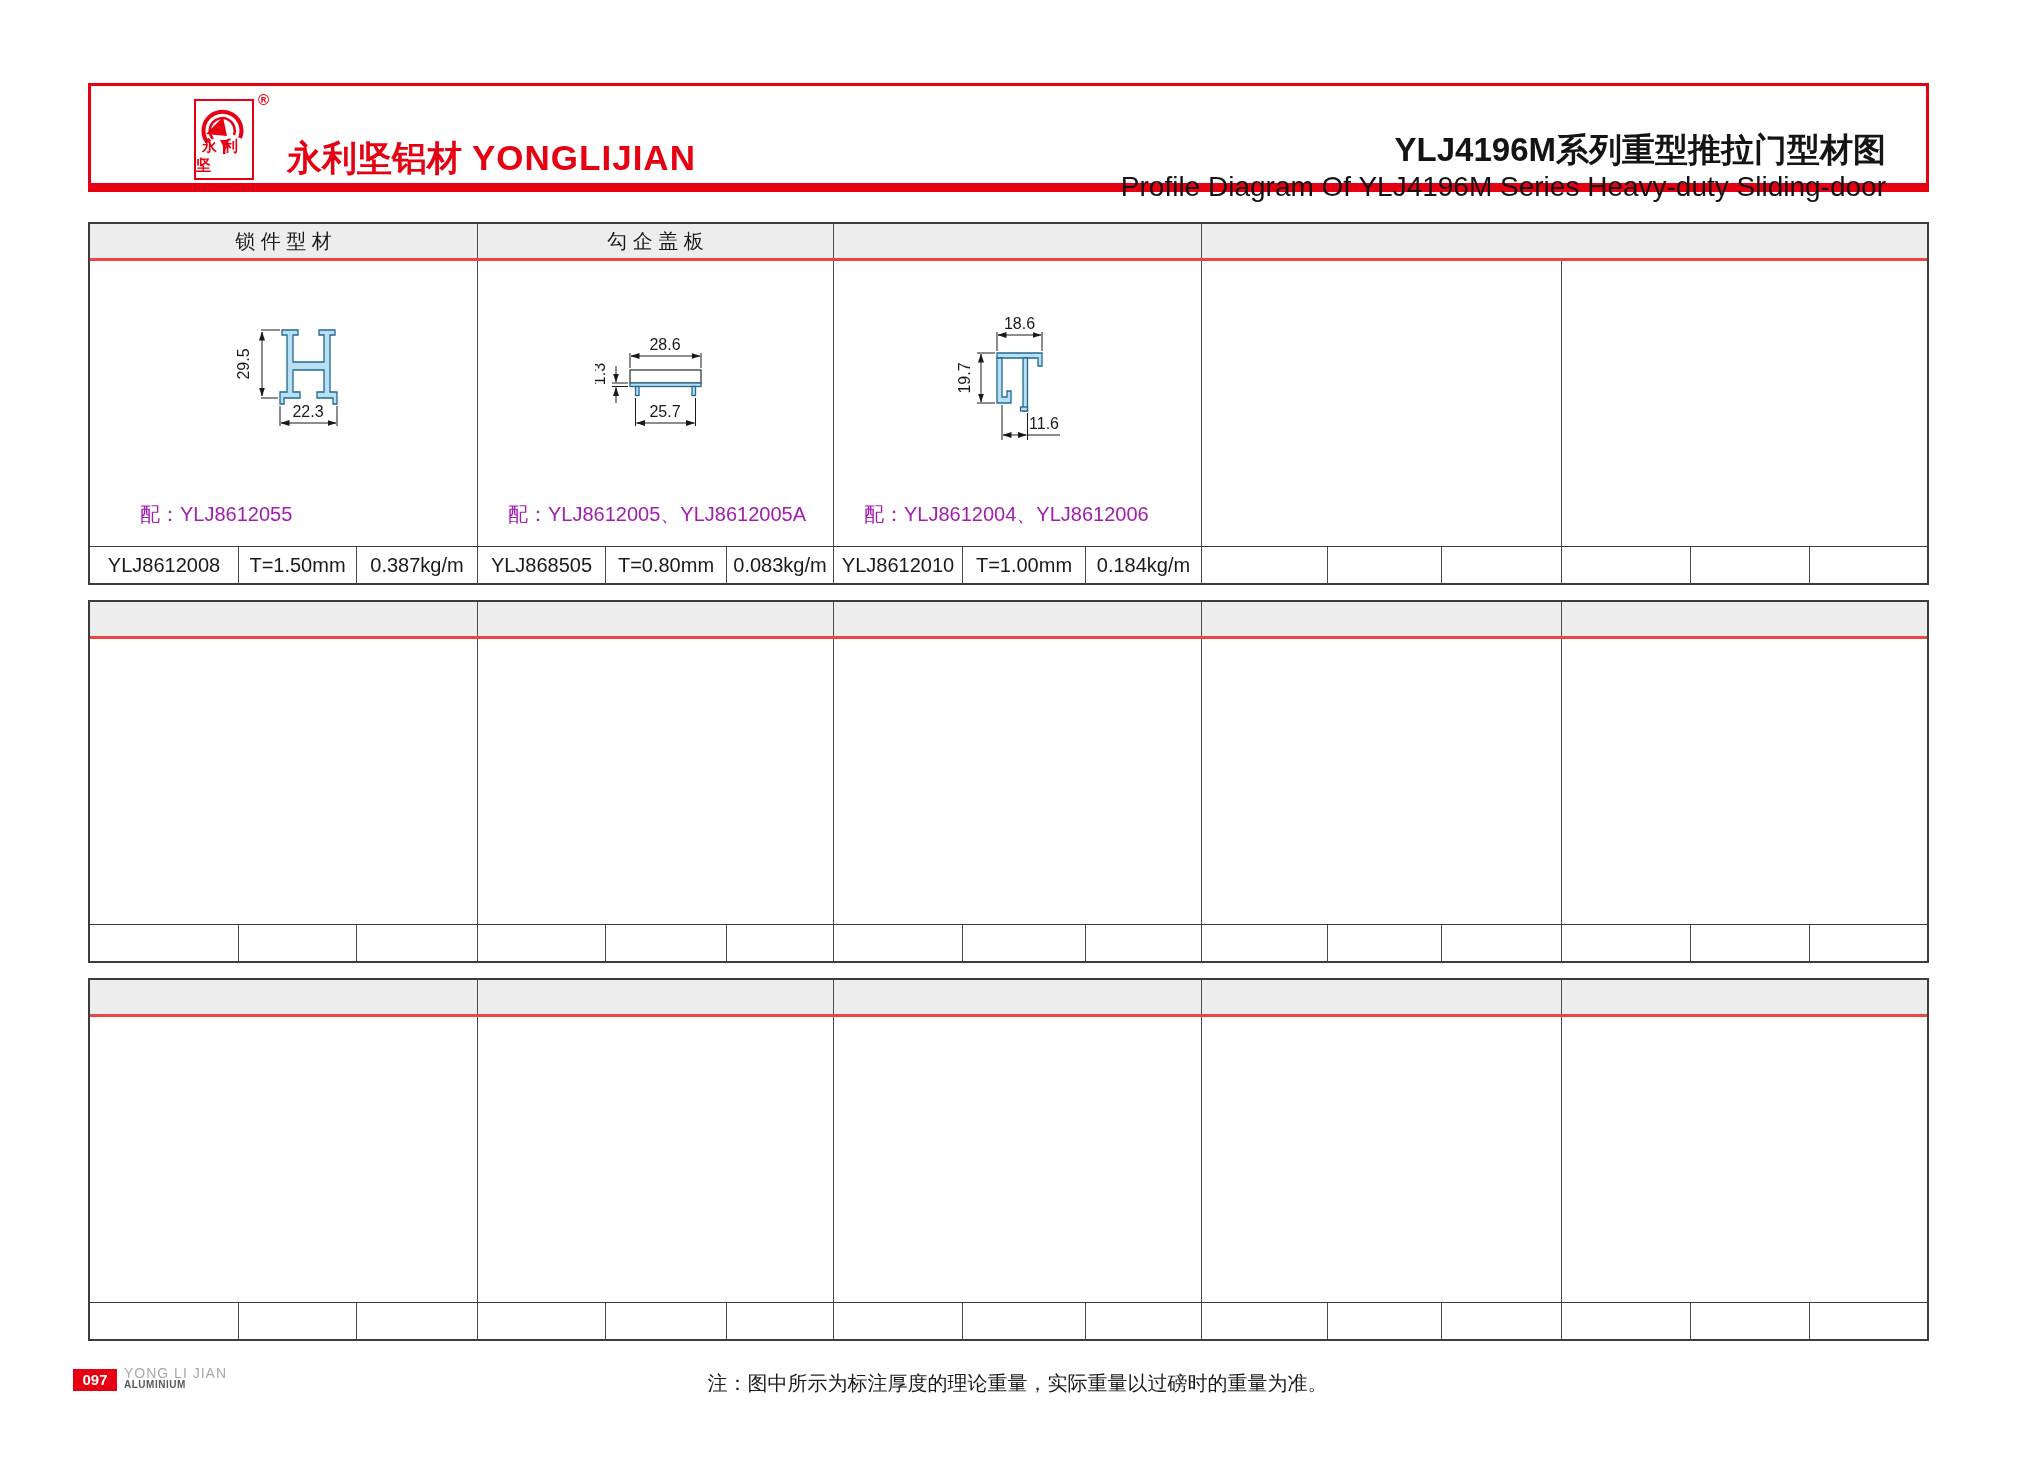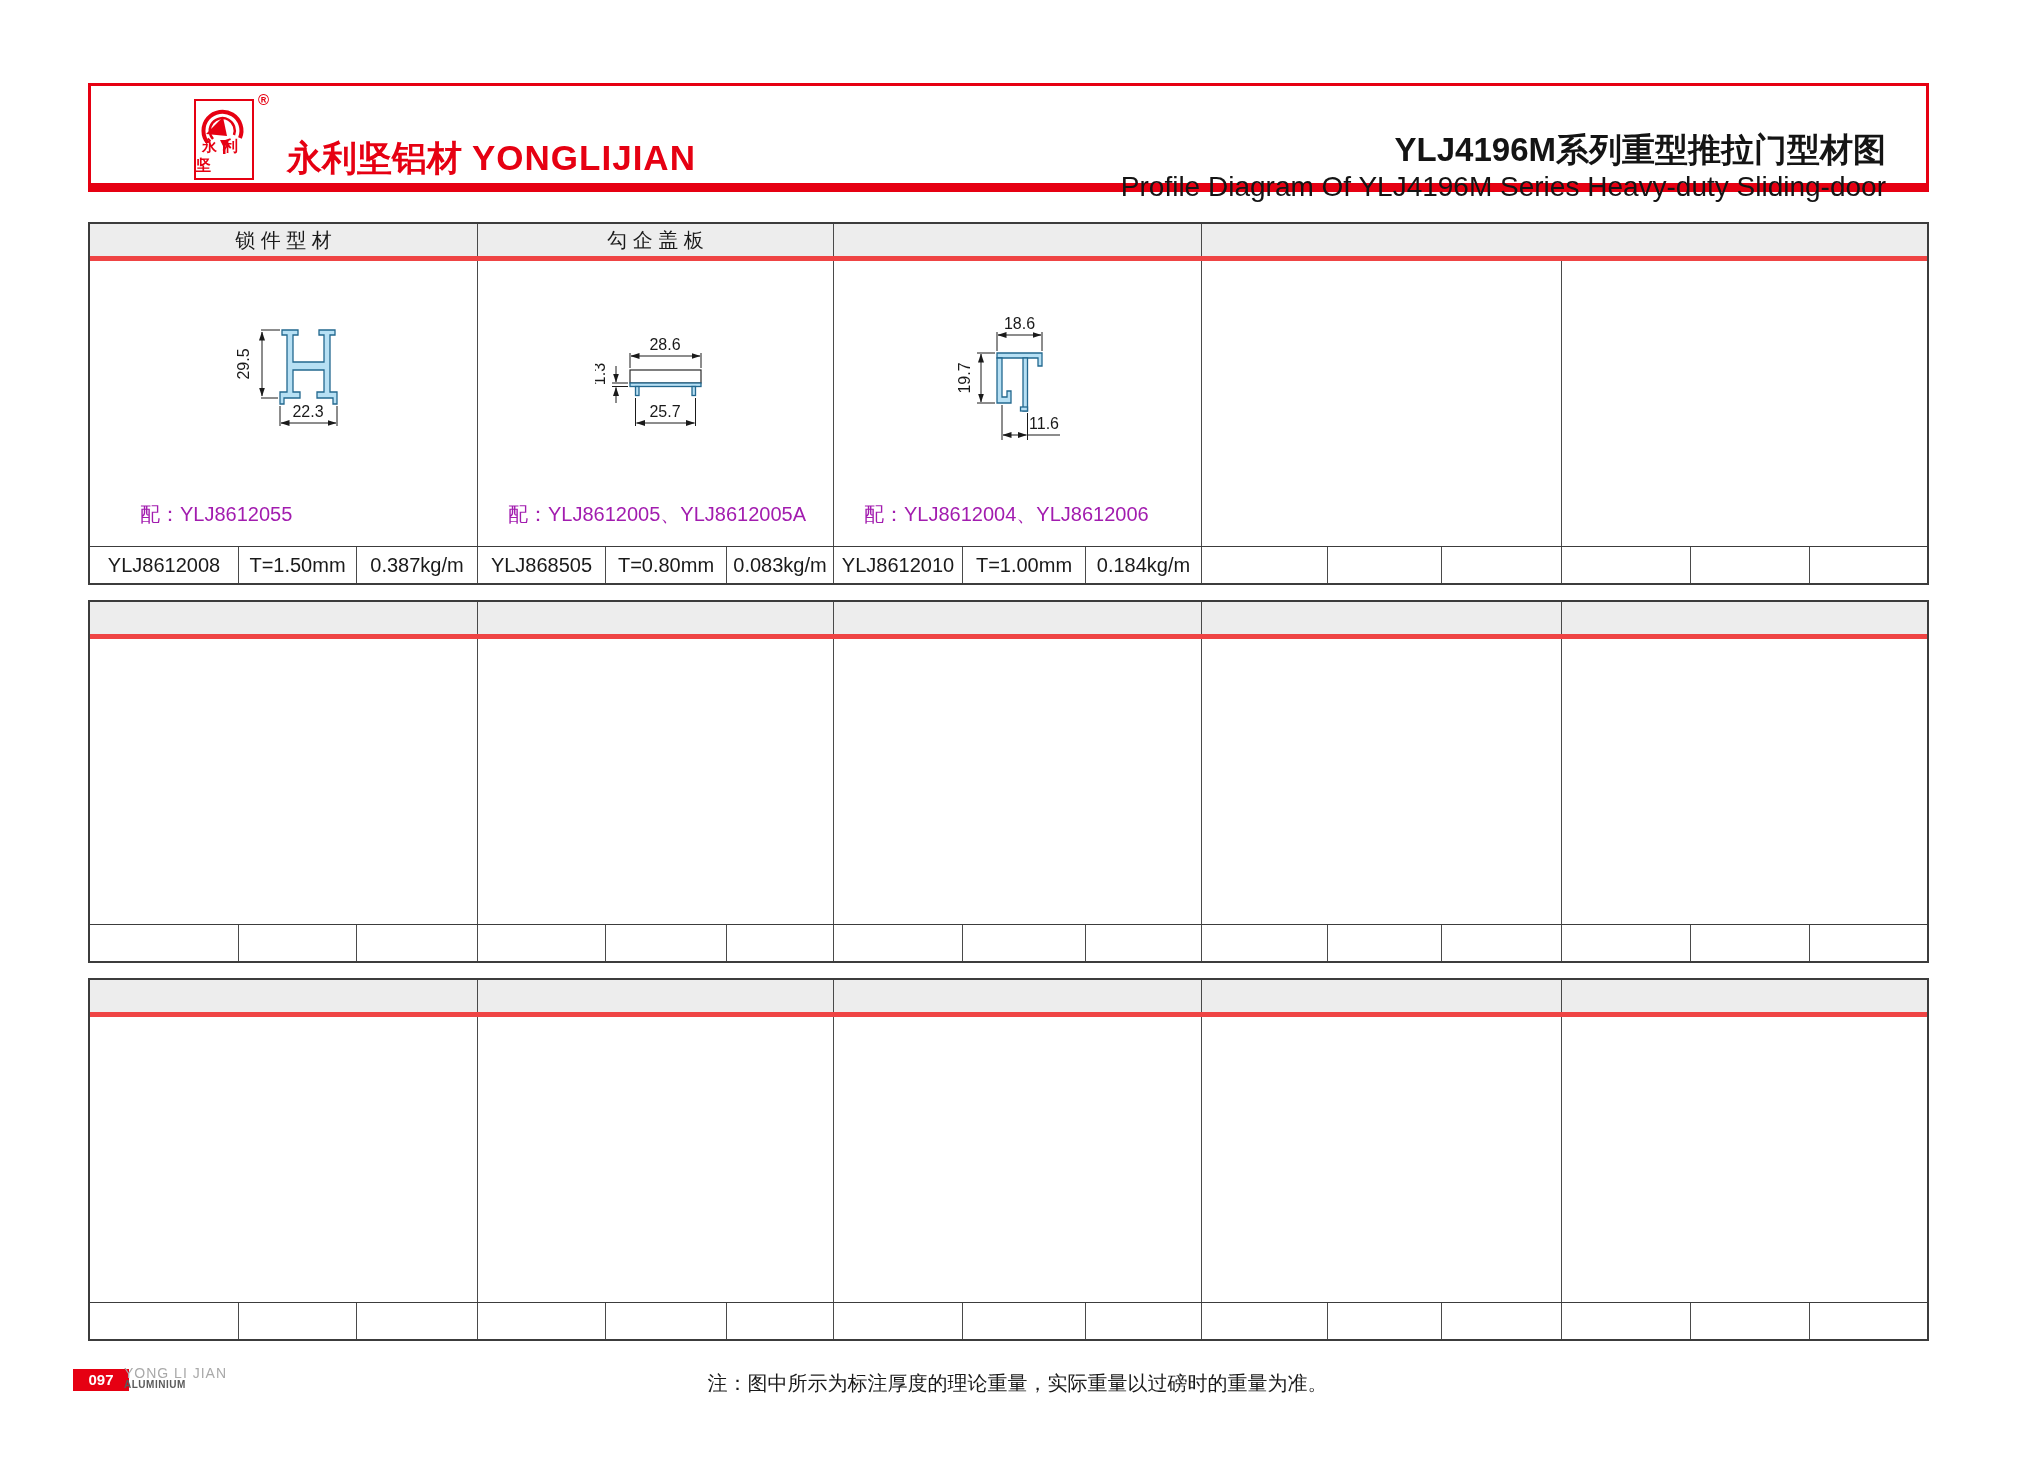--- a/index.html
+++ b/index.html
@@ -24,38 +24,38 @@
   .t2 { font-size:28px; line-height:36px; font-weight:400; color:#141414; }
 
   
   .section { position:absolute; left:88px; width:1841px; border:2px solid #3c3c3c; background:#fff; }
   .s1 { top:222px; height:363px; }
   .s2 { top:600px; height:363px; }
   .s3 { top:978px; height:363px; }
   .row { display:grid; width:100%; }
   .gcols { grid-template-columns:388px 356px 368px 360px 1fr; }
   .fcols { grid-template-columns:149px 118px 121px 128px 121px 107px 129px 123px 116px 126px 114px 120px 129px 119px 1fr; }
-  .rhead { height:37px; background:#ededed; border-bottom:5px solid #ef4444; }
+  .rhead { height:37px; background:#ededed; border-bottom:3px solid #ef4444; }
   .rmain { height:286px; border-bottom:1px solid #3c3c3c; }
   .rfoot { height:36px; }
   .cell { position:relative; border-right:1px solid #4a4a4a; }
   .row .cell:last-child { border-right:none; }
   .hc { display:flex; align-items:center; justify-content:center;
         font-size:20px; color:#1a1a1a; }
   .fc { display:flex; align-items:center; justify-content:center;
         font-size:20px; color:#1a1a1a; white-space:nowrap; }
   .match { position:absolute; bottom:18px; font-size:20px; color:#a21caf; white-space:nowrap; }
   .m1 { left:50px; } .m2 { left:30px; } .m3 { left:30px; }
   .pf { position:absolute; }
   .dimtxt { font-size:16px; fill:#1a1a1a; }
   .dln { stroke:#1a1a1a; stroke-width:1; }
   .profile { fill:#b7e0f4; stroke:#23688f; stroke-width:1.3; }
 
   
-  .pagetag { position:absolute; left:73px; top:1369px; width:56px; height:22px; background:#e60012;
+  .pagetag { position:absolute; left:73px; top:1369px; width:44px; height:22px; background:#e60012;
              color:#fff; font-size:15px; font-weight:bold; text-align:center; line-height:22px; }
   .brandsmall { position:absolute; left:124px; top:1368px; line-height:11px; white-space:nowrap; }
   .bs1 { font-size:14px; color:#a9a9a9; letter-spacing:1px; }
   .bs2 { font-size:10px; color:#5a5a5a; font-weight:bold; letter-spacing:0.5px; }
   .note { position:absolute; left:8px; right:0; top:1370px; text-align:center;
           font-size:20px; color:#1a1a1a; }
 </style>
 </head>
 <body>
 

